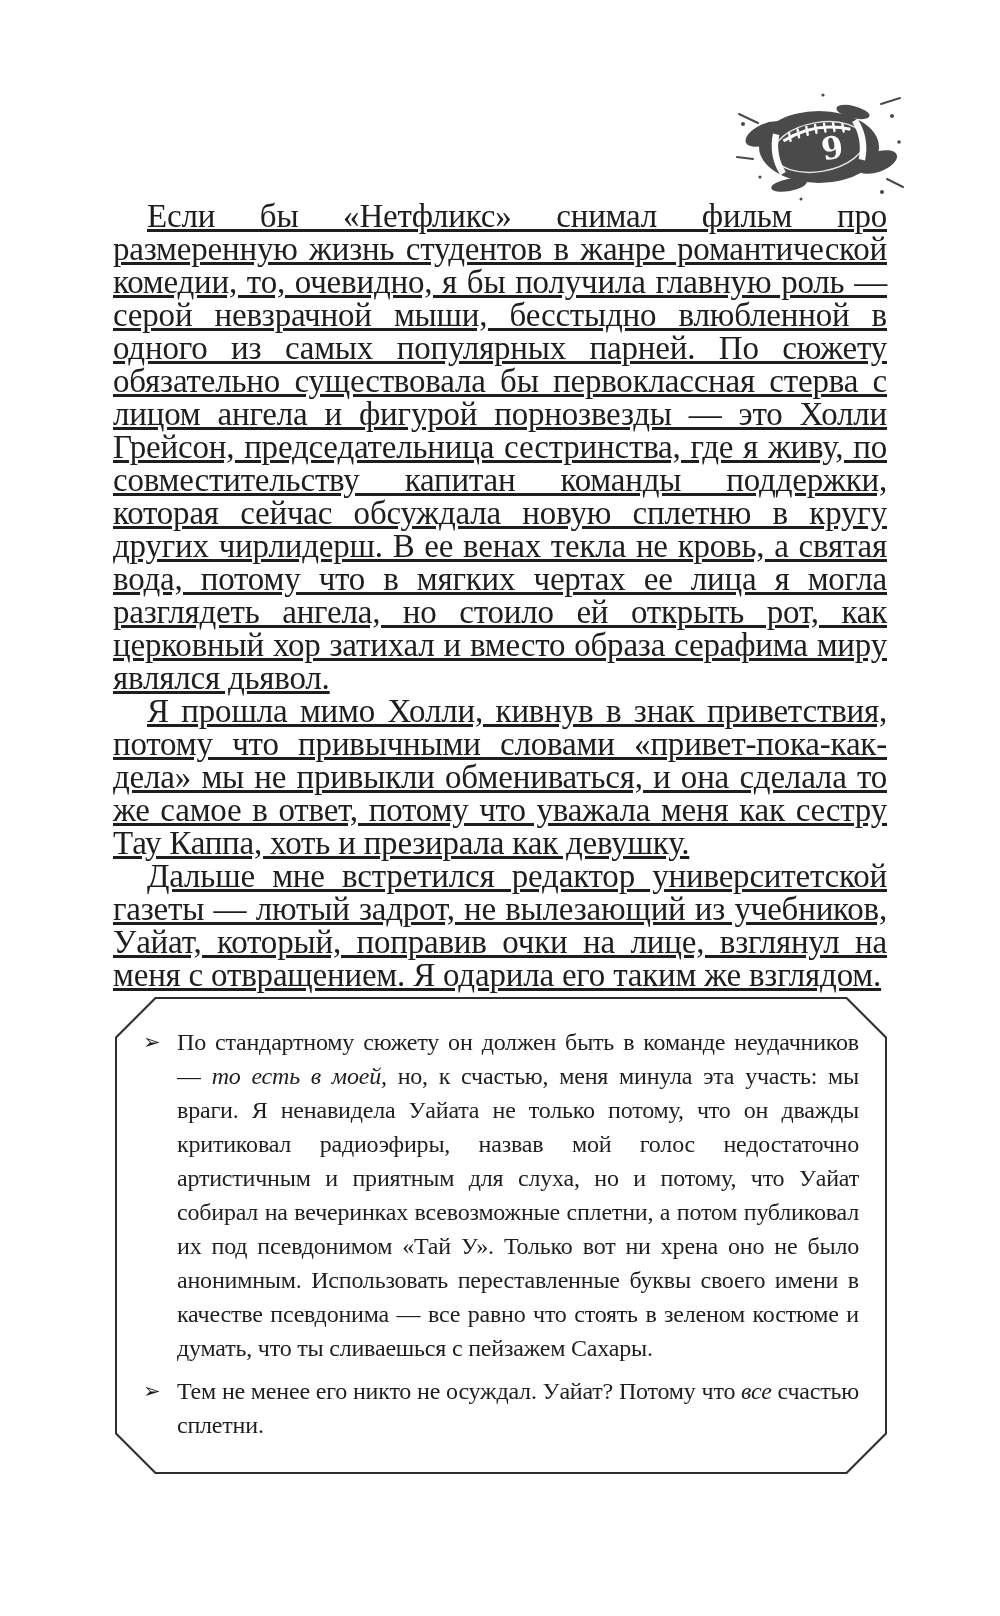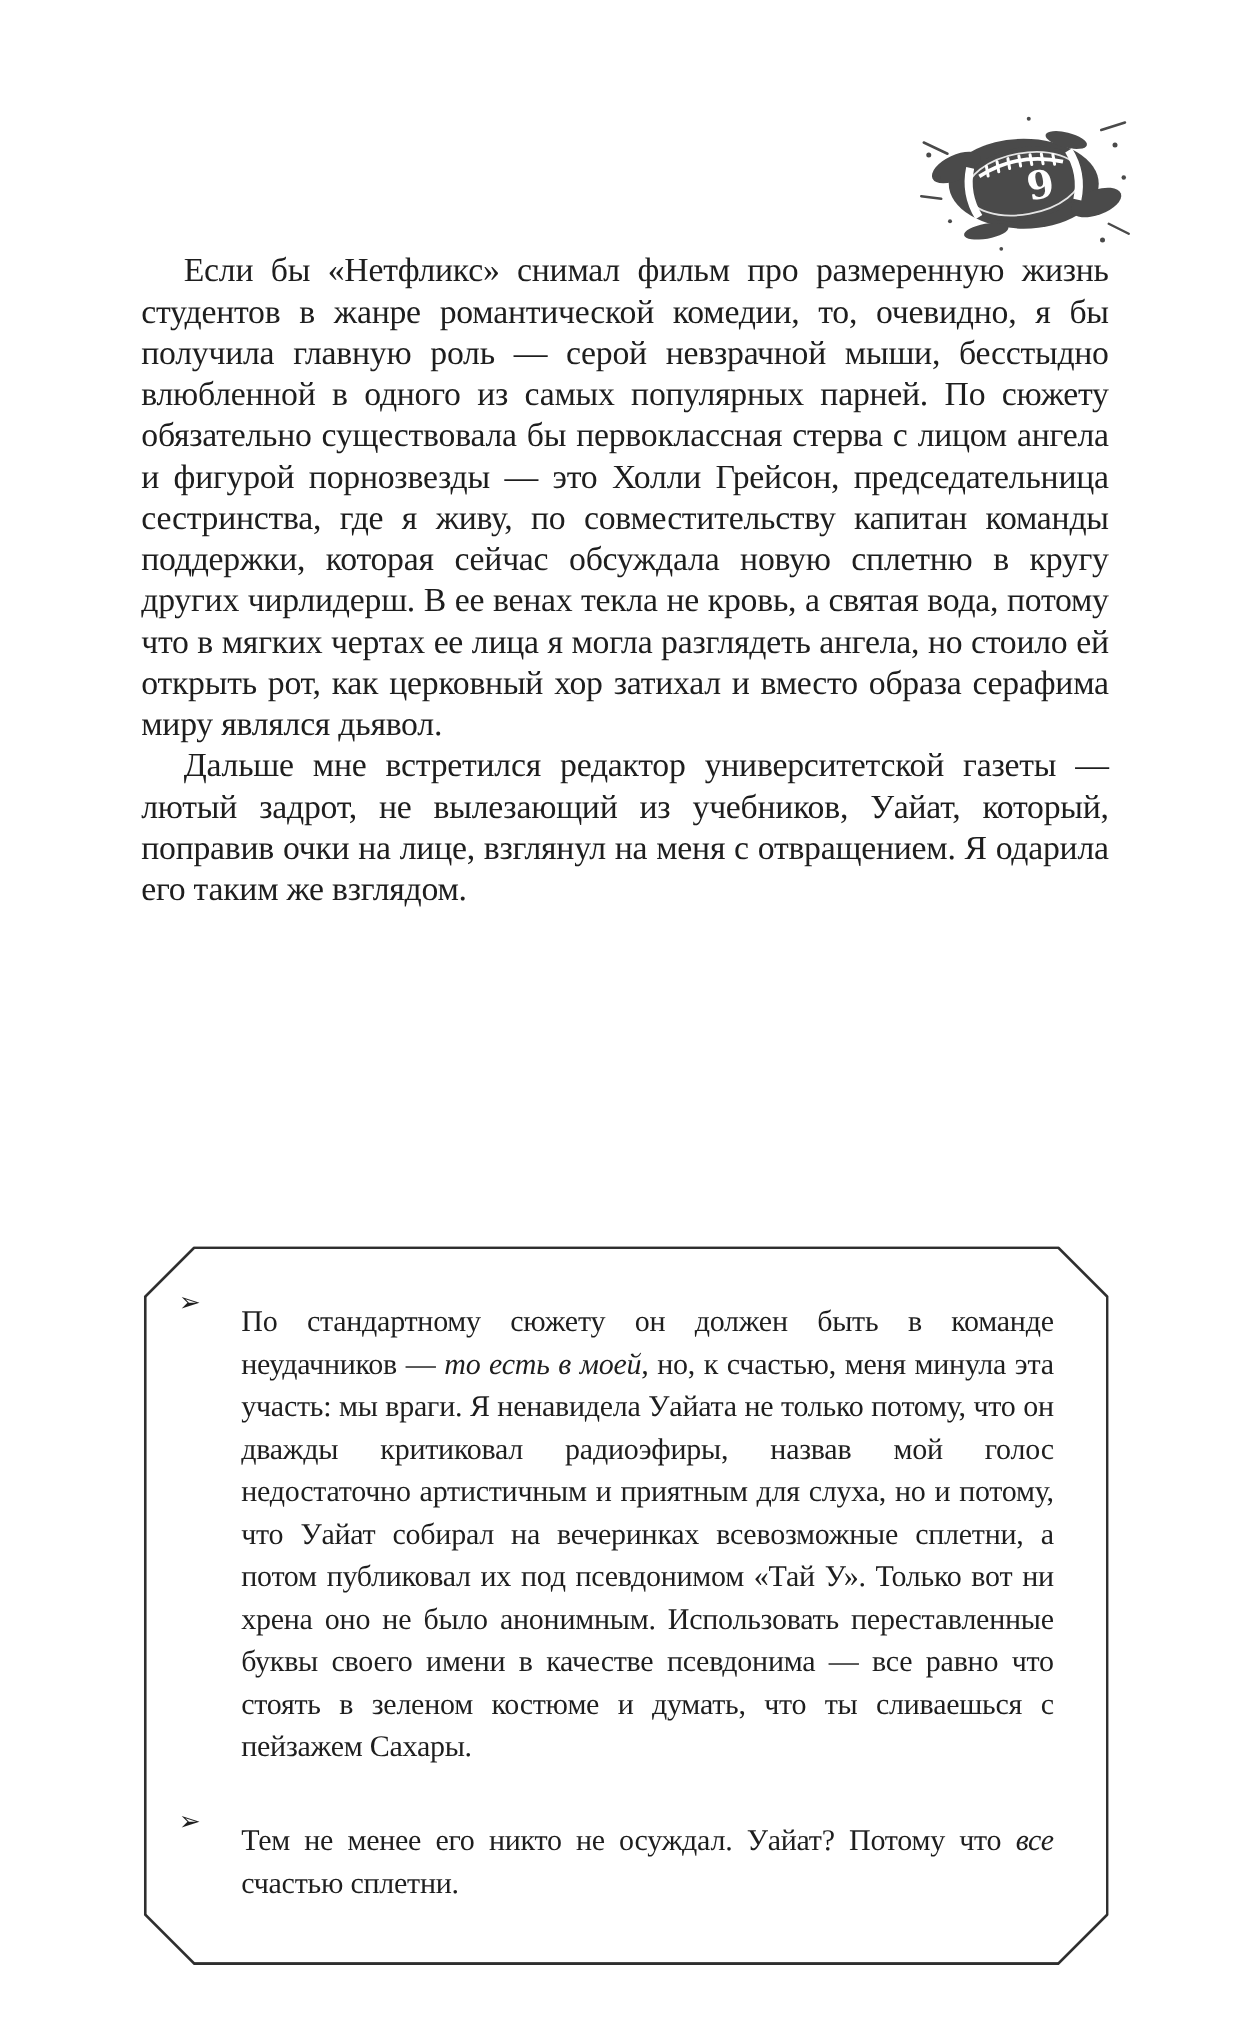--- a/index.html
+++ b/index.html
@@ -32,24 +32,25 @@
     position: absolute;
     top: 86px; left: 731px;
     width: 176px; height: 122px;
   }
   .page-badge svg { width: 100%; height: 100%; display: block; }
 
   
   .body-text {
     position: absolute;
     top: 200px; left: 113px; width: 774px;
-    font-size: 27px;
+    font-size: 33px;
     line-height: 33px;
     text-align: justify;
     letter-spacing: -0.2px;
+    text-decoration: underline;
   }
   .body-text p { margin: 0; text-indent: 34px; }
 
   
   .note-box-outer {
     position: absolute;
     top: 997px; left: 115px; width: 772px;
     background: #2e2e2e;
     clip-path: polygon(40px 0, calc(100% - 40px) 0, 100% 40px,
                        100% calc(100% - 40px), calc(100% - 40px) 100%,
@@ -73,21 +74,21 @@
     letter-spacing: -0.2px;
   }
   .bullet-item + .bullet-item { margin-top: 9px; }
   .bullet-glyph {
     flex: 0 0 24px;
     font-family: "DejaVu Sans", sans-serif;
     font-size: 21px;
     line-height: 34px;
     color: #1e1e1e;
   }
-  .bullet-text { margin: 16px; flex: 1; text-align: justify; }
+  .bullet-text { margin: 0; flex: 1; text-align: justify; }
   .it { font-style: italic; }
 </style>
 </head>
 <body>
 
 <div class="page">
 
 
   <div class="page-badge">
     <svg viewBox="0 0 176 122" aria-hidden="true">
@@ -129,20 +130,21 @@
         </g>
         <path d="M48 41 Q40 61 48 81" fill="none" stroke="#ffffff" stroke-width="6.5"></path>
         <path d="M128 41 Q136 61 128 81" fill="none" stroke="#ffffff" stroke-width="6.5"></path>
         <text x="101" y="75" text-anchor="middle" font-size="31" font-weight="bold" fill="#ffffff" font-family="DejaVu Serif, serif">9</text>
       </g>
     </svg>
   </div>
 
   <div class="body-text">
     <p>Если бы «Нетфликс» снимал фильм про размеренную жизнь студентов в жанре романтической комедии, то, очевидно, я бы получила главную роль — серой невзрачной мыши, бесстыдно влюбленной в одного из самых популярных парней. По сюжету обязательно существовала бы первоклассная стерва с лицом ангела и фигурой порнозвезды — это Холли Грейсон, председательница сестринства, где я живу, по совместительству капитан команды поддержки, которая сейчас обсуждала новую сплетню в кругу других чирлидерш. В ее венах текла не кровь, а святая вода, потому что в мягких чертах ее лица я могла разглядеть ангела, но стоило ей открыть рот, как церковный хор затихал и вместо образа серафима миру являлся дьявол.</p>
+    <p>Я прошла мимо Холли, кивнув в знак приветствия, потому что привычными словами «привет-пока-как-дела» мы не привыкли обмениваться, и она сделала то же самое в ответ, потому что уважала меня как сестру Тау Каппа, хоть и презирала как девушку.</p>
     <p>Дальше мне встретился редактор университетской газеты — лютый задрот, не вылезающий из учебников, Уайат, который, поправив очки на лице, взглянул на меня с отвращением. Я одарила его таким же взглядом.</p>
   </div>
 
   <div class="note-box-outer">
     <div class="note-box-inner">
 
       <div class="bullet-item">
         <span class="bullet-glyph">➢</span>
         <p class="bullet-text"><span>По стандартному сюжету он должен быть в команде неудачников — </span><span class="it">то есть в моей,</span><span> но, к счастью, меня минула эта участь: мы враги. Я ненавидела Уайата не только потому, что он дважды критиковал радиоэфиры, назвав мой голос недостаточно артистичным и приятным для слуха, но и потому, что Уайат собирал на вечеринках всевозможные сплетни, а потом публиковал их под псевдонимом «Тай У». Только вот ни хрена оно не было анонимным. Использовать переставленные буквы своего имени в качестве псевдонима — все равно что стоять в зеленом костюме и думать, что ты сливаешься с пейзажем Сахары.</span></p>
       </div>

